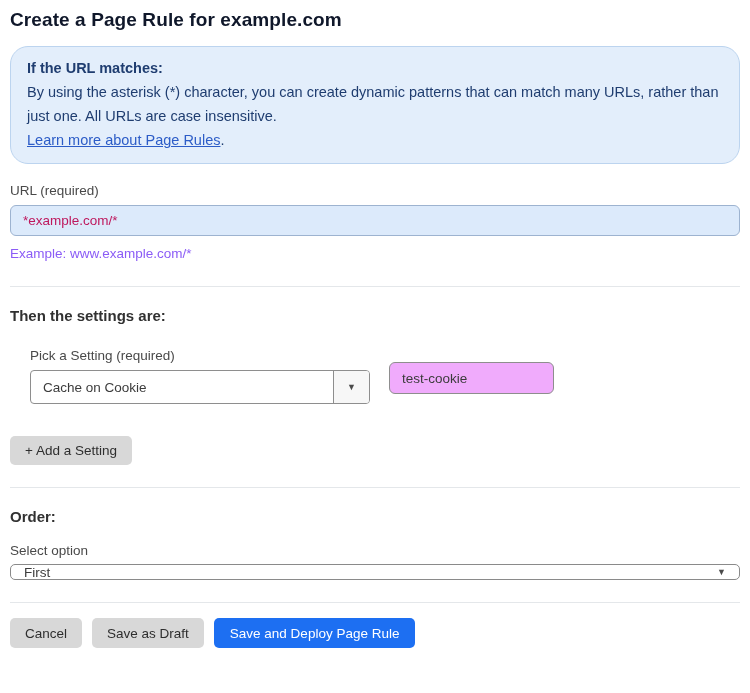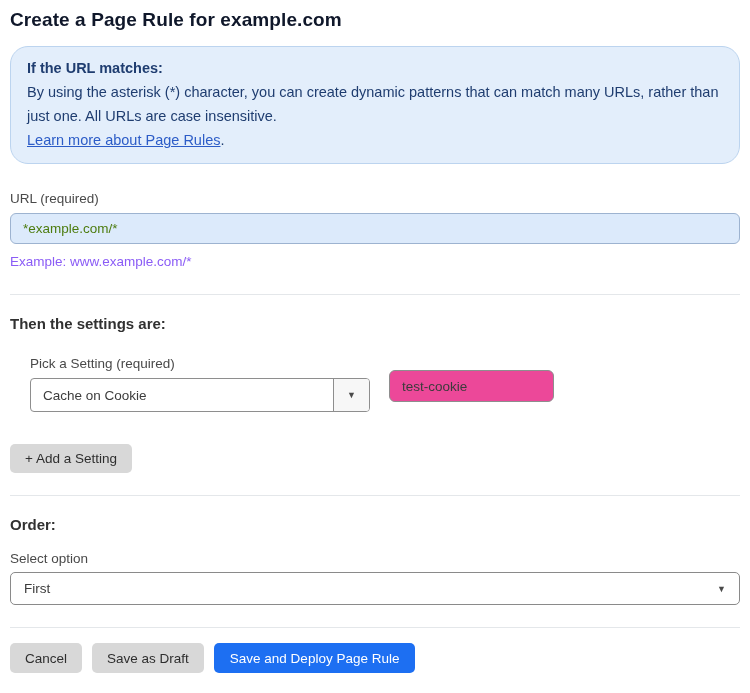--- a/index.html
+++ b/index.html
@@ -45,33 +45,33 @@
     font-size: 13.5px;
     color: #494949;
   }
   .helper-text {
     font-size: 13.5px;
     color: #8b5cf6;
     line-height: 21px;
   }
 
   
-  .url-section { margin-top: 27px; }
+  .url-section { margin-top: 19px; }
   .url-input {
     display: block;
     width: 100%;
     height: 31px;
     margin-top: 7px;
     background: #dceafb;
     border: 1px solid #9db3d0;
     border-radius: 6px;
     padding: 0 12px;
     font-family: inherit;
     font-size: 13.5px;
-    color: #4d7c0f;
+    color: #be185d;
     outline: none;
   }
   .url-helper { margin-top: 7px; }
 
   hr.divider {
     border: none;
     border-top: 1px solid #e4e7ea;
     margin-top: 22px;
   }
 
@@ -122,21 +122,21 @@
     display: block;
     margin-top: 7px;
     width: 165px;
     height: 32px;
     border: 1px solid #8e8e8e;
     border-radius: 6px;
     padding: 0 12px;
     font-family: inherit;
     font-size: 13.5px;
     color: #3c3c3c;
-    background: #ec4899;
+    background: #f0abfc;
     outline: none;
   }
 
   button {
     font-family: inherit;
     border: none;
     cursor: pointer;
   }
   .gray-button {
     background: #d8d8d8;
@@ -146,21 +146,21 @@
     height: 29px;
     padding: 0 15px;
   }
   .add-setting-button { margin-top: 32px; }
 
   
   .order-heading { margin-top: 19px; }
   .order-label { margin-top: 18px; }
   .order-select {
     margin-top: 6px;
-    height: 33px;
+    height: 16px;
     width: 100%;
     display: flex;
     align-items: center;
     justify-content: space-between;
     border: 1px solid #8a8a8a;
     border-radius: 5px;
     background: #ffffff;
     padding: 0 13px;
     font-size: 13.5px;
     color: #3c3c3c;

